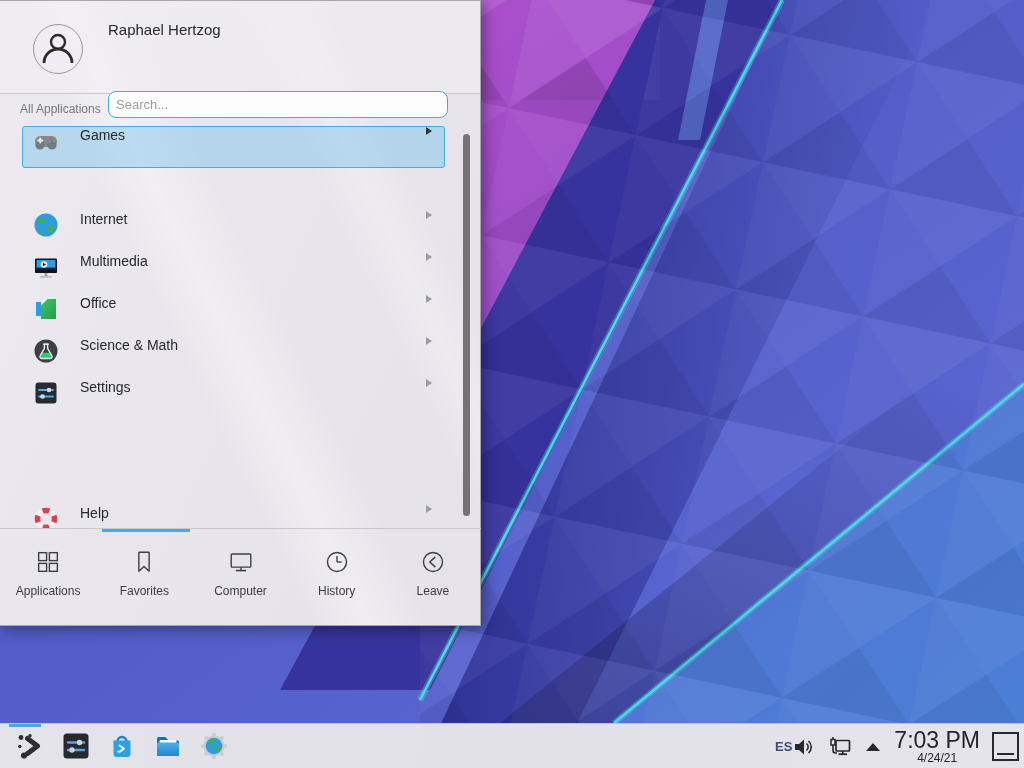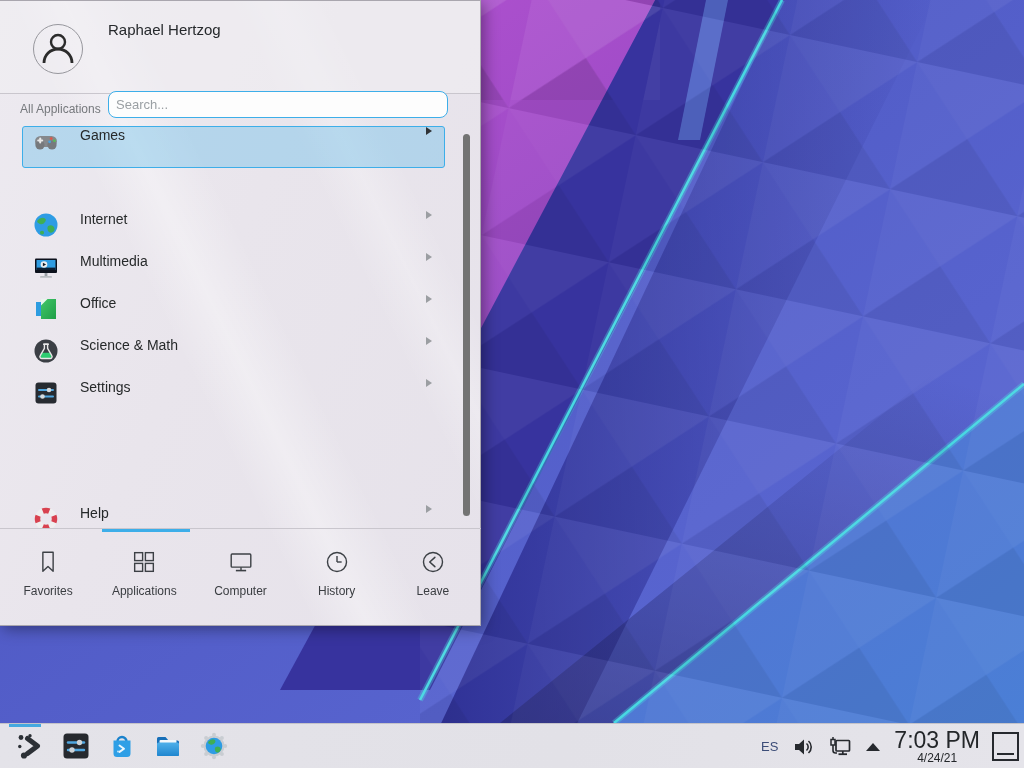--- a/index.html
+++ b/index.html
@@ -48,21 +48,21 @@
   .tab-indicator { position:absolute; left:102px; top:0; width:88px; height:3px; background:#3daee9; }
 
   
   #taskbar { position:absolute; left:0; top:723px; width:1024px; height:45px;
           background:linear-gradient(100deg,#e4e3e9 0%,#e2e1e7 55%,#e5e4ea 100%);
           border-top:1px solid #c4c3c9; display:flex; align-items:center; }
   .tb-icon { width:32px; height:32px; margin-left:14px; position:relative; flex:0 0 32px; }
   .tb-icon:first-of-type { margin-left:9px; }
   .launcher-indicator { position:absolute; left:9px; top:0px; width:32px; height:3px; background:#45a9e0; }
   .tray { position:absolute; right:0; top:0; height:45px; display:flex; align-items:center; }
-  .kb-layout { font-size:13px; font-weight:normal; color:#3c4d78; margin-right:14px; }
+  .kb-layout { font-size:13px; font-weight:bold; color:#3c4d78; }
   .tray-icon { margin-right:14px; display:flex; align-items:center; }
   .clock { text-align:center; margin-right:12px; line-height:1.05; }
   .clock .time { font-size:23px; color:#232629; }
   .clock .date { font-size:12px; color:#232629;text-align:center; }
   .show-desktop { width:27px; height:29px; border:2px solid #26292e; margin-right:5px; position:relative; background:transparent; }
   .show-desktop .sd-line { position:absolute; left:3px; right:3px; bottom:4px; height:2px; background:#26292e; }
 </style>
 </head>
 <body>
 
@@ -224,33 +224,33 @@
       </div>
     </div>
 
     <div class="scrollbar"></div>
 
     <div class="menu-footer">
       <div class="tab-indicator"></div>
 
       <div class="tab">
         <svg width="28" height="28" viewBox="0 0 30 30">
-          <path d="M9.5,4.5 H20.5 V25 L15,19.8 L9.5,25 Z" fill="none" stroke="#3c4045" stroke-width="1.5" stroke-linejoin="round"></path>
-        </svg>
-        <span class="tab-label">Favorites</span>
-      </div>
-
-      <div class="tab">
-        <svg width="28" height="28" viewBox="0 0 30 30">
           <rect x="5" y="5" width="8.5" height="8.5" fill="none" stroke="#3c4045" stroke-width="1.5"></rect>
           <rect x="16.5" y="5" width="8.5" height="8.5" fill="none" stroke="#3c4045" stroke-width="1.5"></rect>
           <rect x="5" y="16.5" width="8.5" height="8.5" fill="none" stroke="#3c4045" stroke-width="1.5"></rect>
           <rect x="16.5" y="16.5" width="8.5" height="8.5" fill="none" stroke="#3c4045" stroke-width="1.5"></rect>
         </svg>
         <span class="tab-label">Applications</span>
+      </div>
+
+      <div class="tab">
+        <svg width="28" height="28" viewBox="0 0 30 30">
+          <path d="M9.5,4.5 H20.5 V25 L15,19.8 L9.5,25 Z" fill="none" stroke="#3c4045" stroke-width="1.5" stroke-linejoin="round"></path>
+        </svg>
+        <span class="tab-label">Favorites</span>
       </div>
 
       <div class="tab">
         <svg width="28" height="28" viewBox="0 0 30 30">
           <rect x="4.5" y="6.5" width="21" height="14" rx="1" fill="none" stroke="#3c4045" stroke-width="1.5"></rect>
           <line x1="15" y1="20.5" x2="15" y2="24" stroke="#3c4045" stroke-width="1.5"></line>
           <line x1="9.5" y1="24.2" x2="20.5" y2="24.2" stroke="#3c4045" stroke-width="1.7"></line>
         </svg>
         <span class="tab-label">Computer</span>
       </div>

